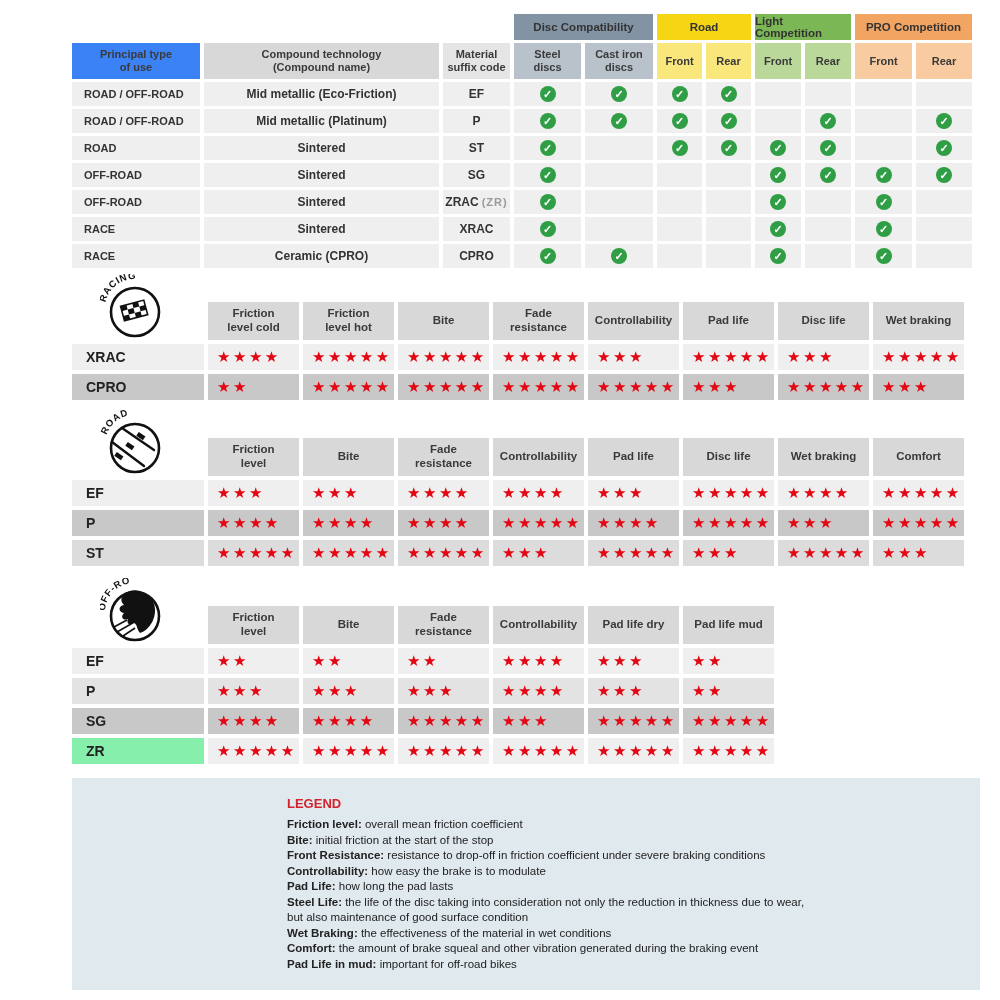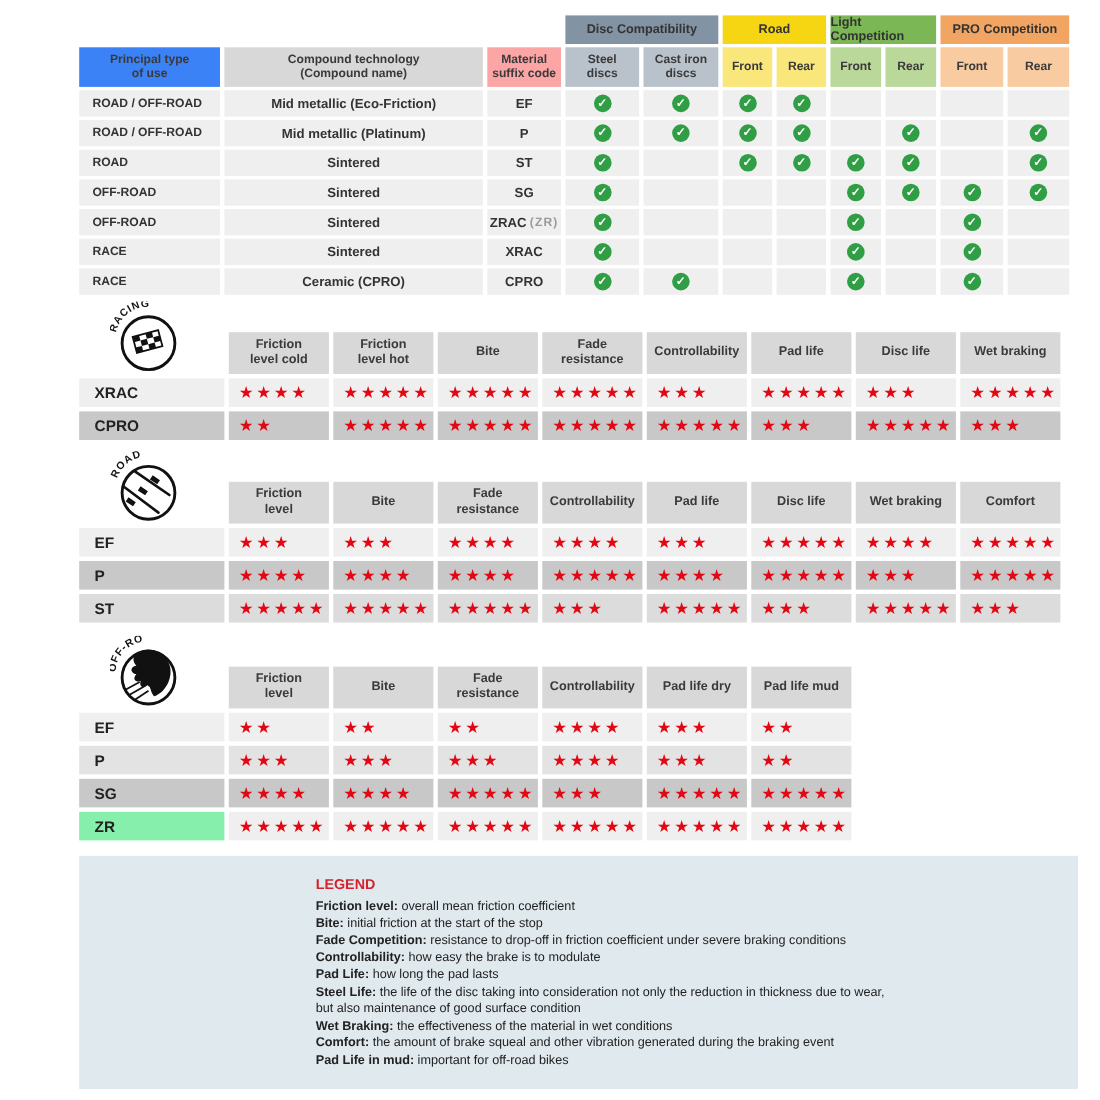--- a/index.html
+++ b/index.html
@@ -47,21 +47,21 @@
     <div id="compat-grid" class="compat-grid">
         <div class="gspacer"></div>
         <div class="ghdr" style="background: rgb(130, 147, 164);">Disc Compatibility</div>
         <div class="ghdr" style="background: rgb(246, 213, 19);">Road</div>
         <div class="ghdr" style="background: rgb(124, 183, 85);">Light Competition</div>
         <div class="ghdr" style="background: rgb(242, 164, 99);">PRO Competition</div>
         <div class="chdr" style="background: #3b82f6;">Principal type
 of use</div>
         <div class="chdr" style="background: rgb(216, 216, 216);">Compound technology
 (Compound name)</div>
-        <div class="chdr" style="background: #fca5a5;">Material
+        <div class="chdr" style="background: #e5e5e5;">Material
 suffix code</div>
         <div class="chdr" style="background: rgb(185, 194, 203);">Steel
 discs</div>
         <div class="chdr" style="background: rgb(185, 194, 203);">Cast iron
 discs</div>
         <div class="chdr" style="background: rgb(249, 231, 124);">Front</div>
         <div class="chdr" style="background: rgb(249, 231, 124);">Rear</div>
         <div class="chdr" style="background: rgb(186, 216, 154);">Front</div>
         <div class="chdr" style="background: rgb(186, 216, 154);">Rear</div>
         <div class="chdr" style="background: rgb(248, 203, 161);">Front</div>
@@ -370,21 +370,21 @@
             <div class="stars" style="background: rgb(239, 239, 239);">★★★★★</div>
           </div>
         </div>
       </div>
 
     <div class="legend">
       <div class="legend-title">LEGEND</div>
       <div id="legend-entries">
           <div class="legend-line"><b>Friction level: </b>overall mean friction coefficient</div>
           <div class="legend-line"><b>Bite: </b>initial friction at the start of the stop</div>
-          <div class="legend-line"><b>Fade Competition: </b>resistance to drop-off in friction coefficient under severe braking conditions</div>
+          <div class="legend-line"><b>Front Resistance: </b>resistance to drop-off in friction coefficient under severe braking conditions</div>
           <div class="legend-line"><b>Controllability: </b>how easy the brake is to modulate</div>
           <div class="legend-line"><b>Pad Life: </b>how long the pad lasts</div>
           <div class="legend-line"><b>Steel Life: </b>the life of the disc taking into consideration not only the reduction in thickness due to wear,</div>
           <div class="legend-line">but also maintenance of good surface condition</div>
           <div class="legend-line"><b>Wet Braking: </b>the effectiveness of the material in wet conditions</div>
           <div class="legend-line"><b>Comfort: </b>the amount of brake squeal and other vibration generated during the braking event</div>
           <div class="legend-line"><b>Pad Life in mud: </b>important for off-road bikes</div>
         </div>
     </div>
 

